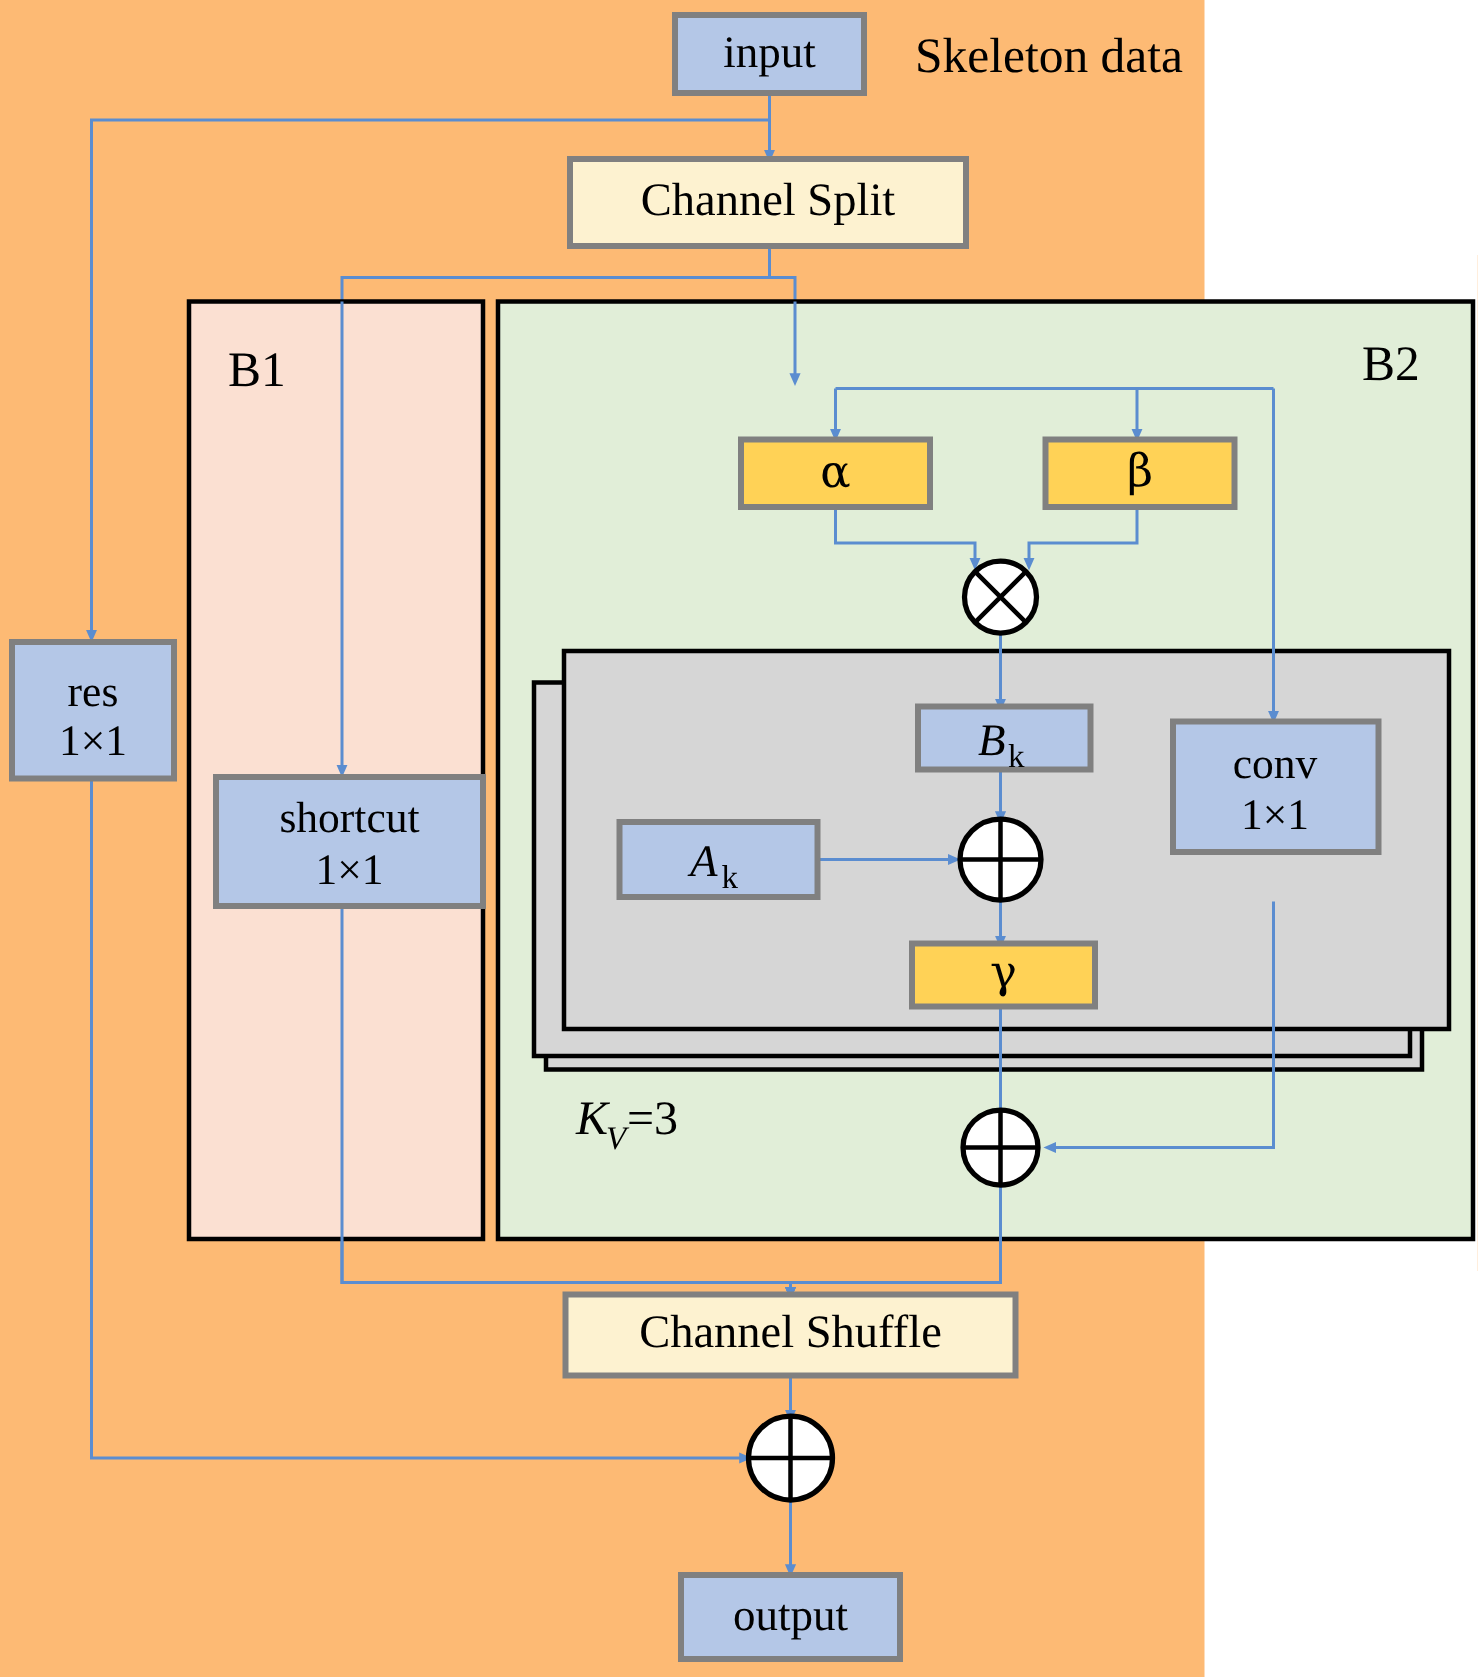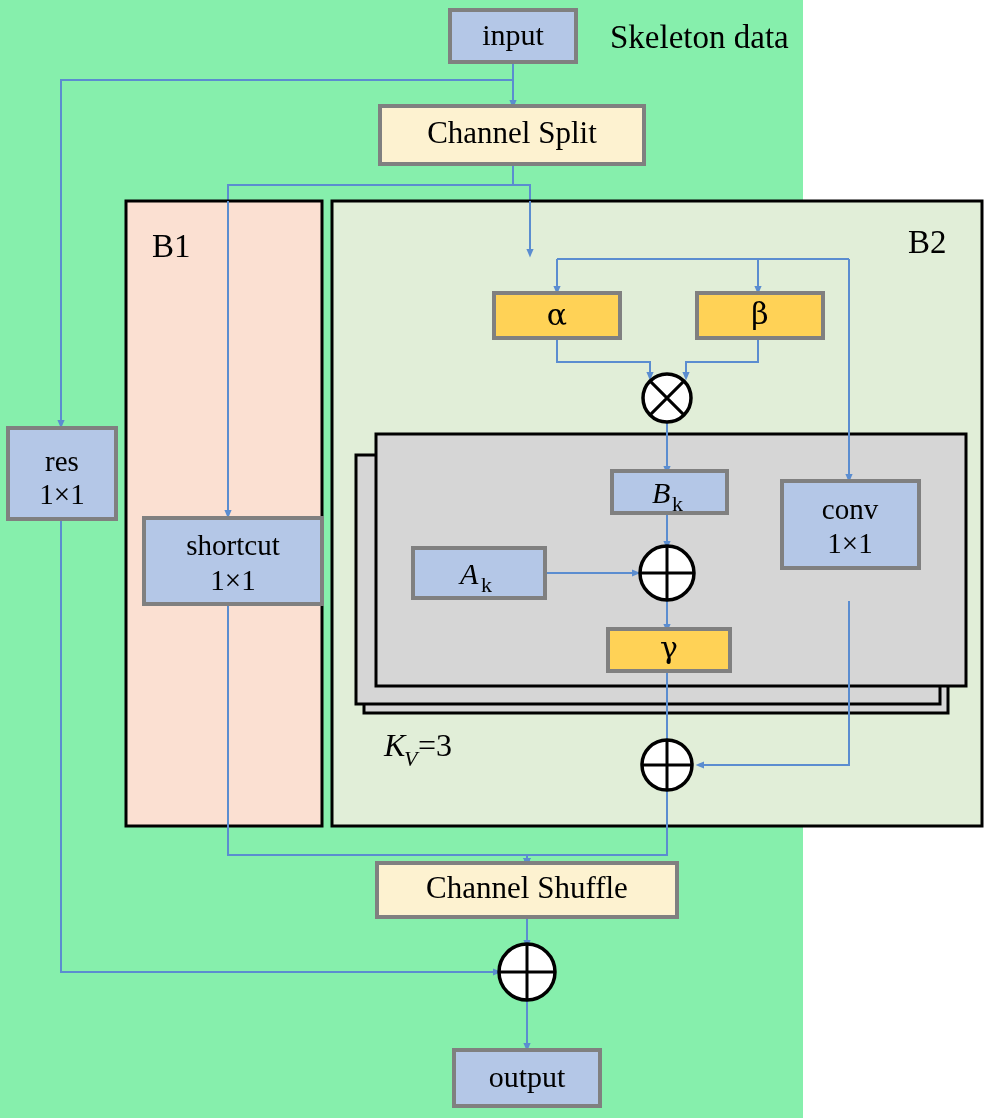--- a/index.html
+++ b/index.html
@@ -4,21 +4,21 @@
 <style>
   html, body {
     margin: 0;
     padding: 0;
     background: #ffffff;
   }
   #figure {
     position: relative;
     width: 803px;
     height: 1118px;
-    background: #86efac;
+    background: #fdba74;
     font-family: "Liberation Serif", "DejaVu Serif", serif;
   }
   svg.layer {
     position: absolute;
     top: 0; left: 0;
     width: 985px;
     height: 1118px;
   }
   .node-text {
     font-family: "Liberation Serif", "DejaVu Serif", serif;

